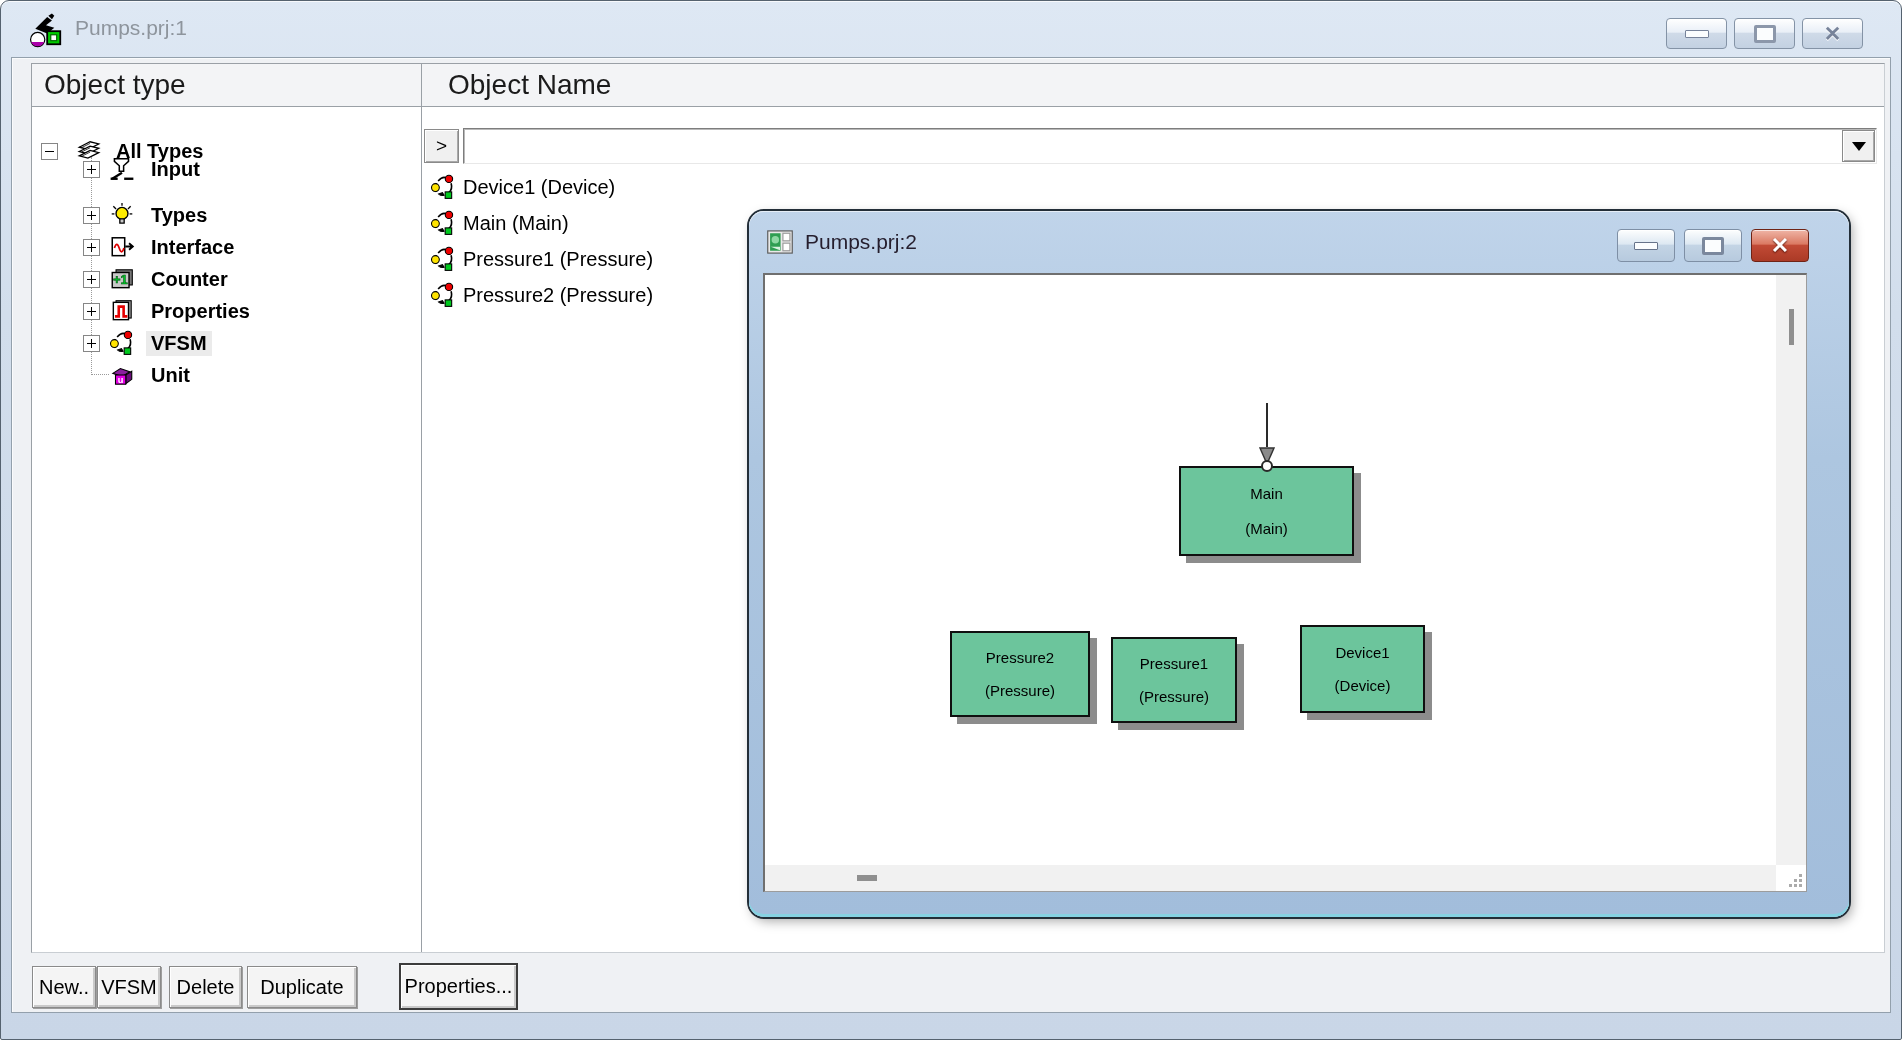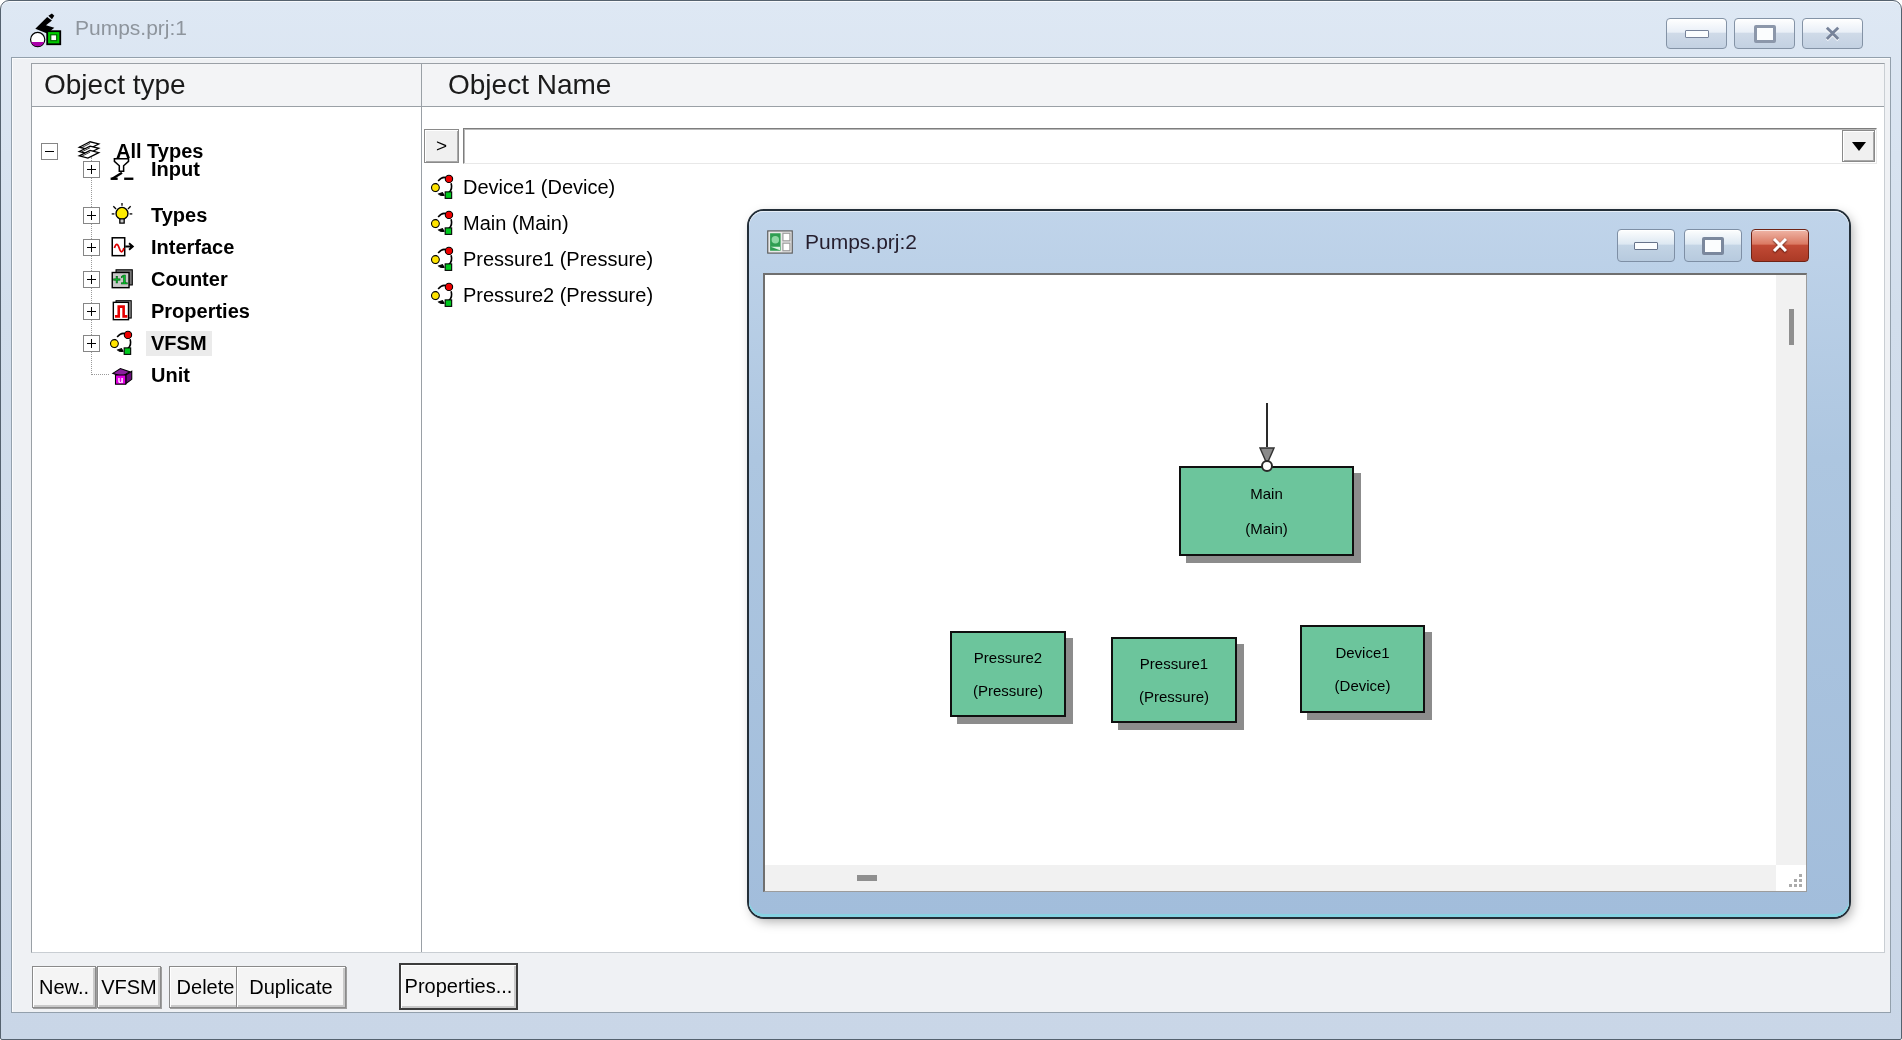--- a/index.html
+++ b/index.html
@@ -84,21 +84,21 @@
 
   
   .action-btn{
     position:absolute;top:908px;height:42px;box-sizing:border-box;background:#f4f4f4;
     border:1px solid #8a8a8a;box-shadow:inset 1px 1px 0 #ffffff, inset -2px -2px 0 #c9c9c9, 1px 1px 0 #9e9e9e;
     font-size:20px;color:#000;display:flex;align-items:center;justify-content:center;font-family:inherit;padding:0;
   }
   #btn-new{left:20px;width:64px;}
   #btn-vfsm{left:85px;width:64px;}
   #btn-delete{left:157px;width:73px;}
-  #btn-duplicate{left:224px;width:110px;}
+  #btn-duplicate{left:235px;width:110px;}
   #btn-properties{
     left:387px;top:905px;width:119px;height:47px;position:absolute;box-sizing:border-box;
     background:#f4f4f4;border:2px solid #3c3c3c;
     box-shadow:inset 1px 1px 0 #ffffff, inset -2px -2px 0 #c9c9c9;
     font-size:20px;color:#000;display:flex;align-items:center;justify-content:center;font-family:inherit;padding:0;
   }
 
   
   #inner-window{
     position:absolute;left:748px;top:210px;width:1100px;height:706px;box-sizing:border-box;
@@ -436,21 +436,21 @@
         </div>
     <div class="node" style="left: 414px; top: 191px; width: 175px; height: 90px; background: rgb(108, 197, 156);">
           <div>Main</div>
           <div>(Main)</div>
         </div>
         <div class="init-line" style="left: 500.5px; top: 128px; height: 44px;"></div>
         <div class="init-head" style="left: 493.5px; top: 172px;"><svg width="16" height="18" viewBox="0 0 16 18">
             <path d="M1 1 H15 L8 17 Z" fill="#8a8a8a" stroke="#333" stroke-width="1.4"></path>
           </svg></div>
         <div class="init-circle" style="left: 495.5px; top: 185px;"></div>
-        <div class="node" style="left: 185px; top: 356px; width: 116px; height: 86px; background: rgb(108, 197, 156);">
+        <div class="node" style="left: 185px; top: 356px; width: 140px; height: 86px; background: rgb(108, 197, 156);">
           <div>Pressure2</div>
           <div>(Pressure)</div>
         </div>
         <div class="node" style="left: 346px; top: 362px; width: 126px; height: 86px; background: rgb(108, 197, 156);">
           <div>Pressure1</div>
           <div>(Pressure)</div>
         </div>
         <div class="node" style="left: 535px; top: 350px; width: 125px; height: 88px; background: rgb(108, 197, 156);">
           <div>Device1</div>
           <div>(Device)</div>

